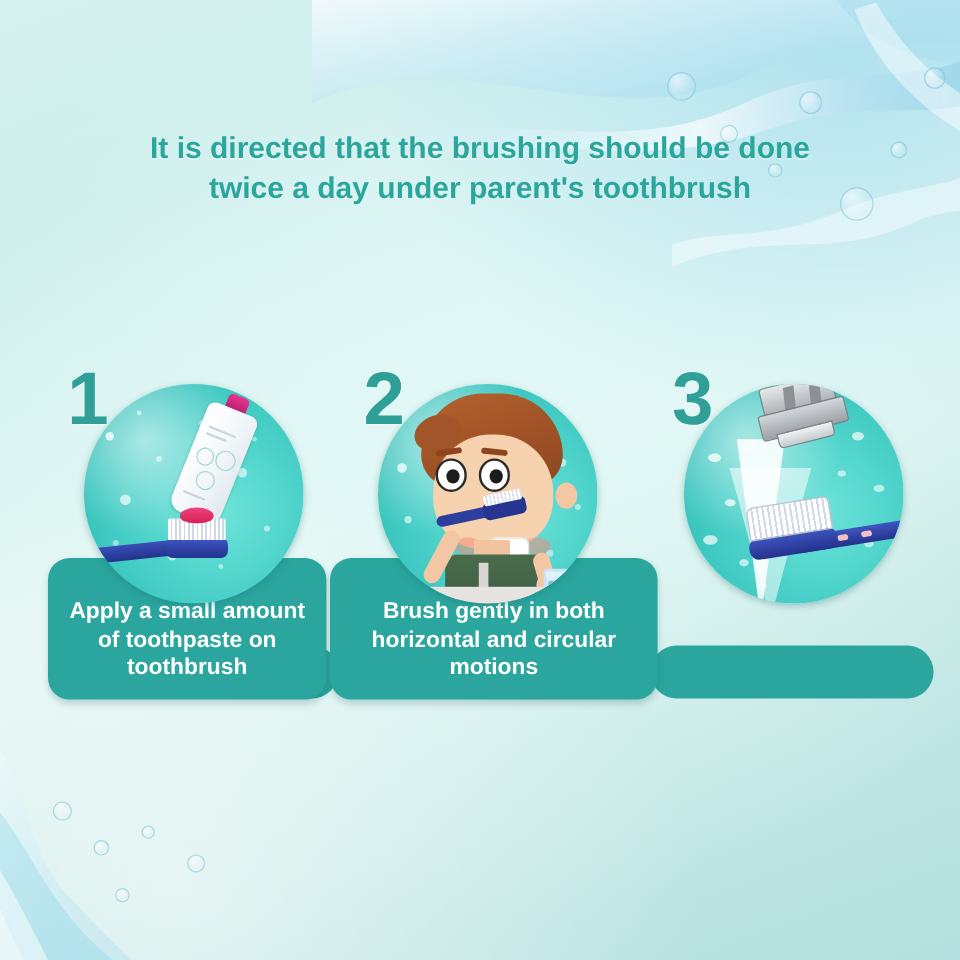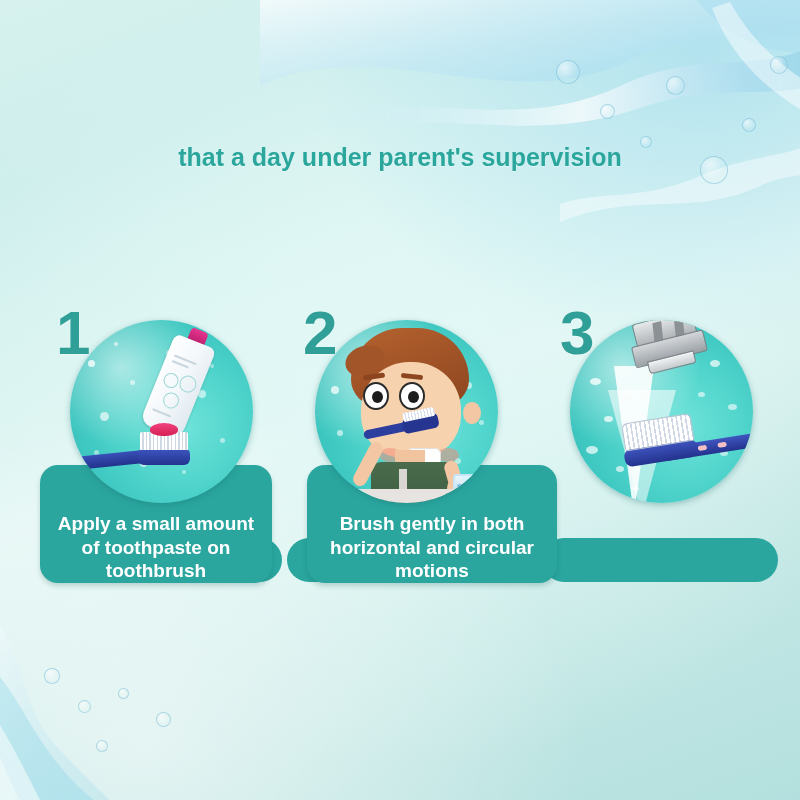--- a/index.html
+++ b/index.html
@@ -66,28 +66,28 @@
   .card.c3 .circle{left:42px;}
   .sparkles{position:absolute;inset:0;}
   .sp{position:absolute;border-radius:50%;background:rgba(255,255,255,.85);}
 
   .caption{
     position:absolute;left:0;top:165px;width:100%;height:118px;
     background:#2aa69f;border-radius:18px;
     box-shadow:0 3px 5px rgba(20,90,88,.22);
     z-index:2;
     display:flex;align-items:flex-end;justify-content:center;
-    box-sizing:border-box;
+    padding-bottom:14px;box-sizing:border-box;
   }
   .caption p{
     margin:0;color:#ffffff;font-size:19px;font-weight:bold;line-height:1.24;
     text-align:center;padding:0 8px;
   }
   .card.c1 .caption{left:2px;width:232px;}
-  .card.c2 .caption{left:0px;width:250px;margin-left:32px;}
+  .card.c2 .caption{left:0px;width:273px;}
   .card.c3 .caption{left:8px;width:244px;}
   .card.c3 .caption p{padding-bottom:10px;}
 
   
   .ill{position:absolute;inset:0;}
 
   
   .tube{position:absolute;left:86px;top:18px;width:44px;height:96px;transform:rotate(22deg);}
   .tube-body{position:absolute;inset:0;border-radius:7px 7px 11px 11px;
     background:linear-gradient(100deg,#ffffff 0%,#f4f8fb 48%,#dfe8ef 100%);
@@ -223,22 +223,22 @@
   <div class="bubble" style="left:742px;top:118px;width:12px;height:12px;"></div>
   <div class="bubble" style="left:770px;top:56px;width:16px;height:16px;"></div>
   <div class="bubble" style="left:44px;top:668px;width:14px;height:14px;"></div>
   <div class="bubble" style="left:78px;top:700px;width:11px;height:11px;"></div>
   <div class="bubble" style="left:118px;top:688px;width:9px;height:9px;"></div>
   <div class="bubble" style="left:156px;top:712px;width:13px;height:13px;"></div>
   <div class="bubble" style="left:96px;top:740px;width:10px;height:10px;"></div>
 
   <div class="head">
     <p class="subtitle">
-      <br>
-      <span>that a day under parent's supervision</span>
+      <span>It is directed that the brushing should be done</span><br>
+      <span>twice a day under parent's toothbrush</span>
     </p>
   </div>
 
   <div class="cards">
 
     <div class="card c1">
       <div class="stepnum">1</div>
       <div class="tray"></div>
       <div class="circle">
         <div class="sparkles">

